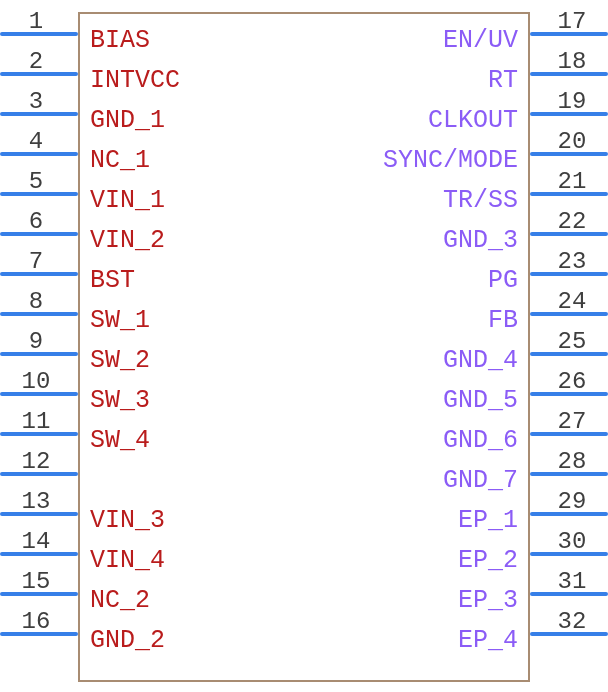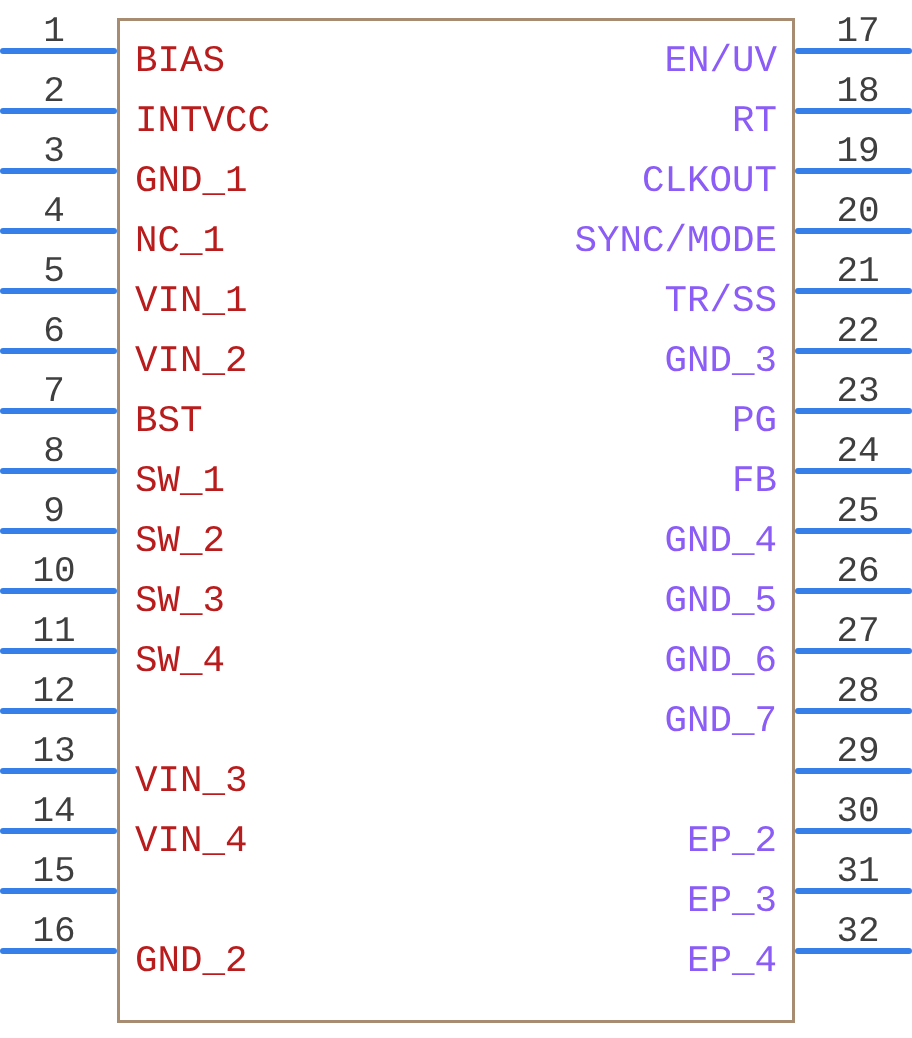--- a/index.html
+++ b/index.html
@@ -245,38 +245,40 @@
       <div class="row" style="top: 480px;">
         <div class="pin-left">
           <div class="pin-line left"></div>
           <div class="pin-num left">13</div>
         </div>
         <div class="signal-left">VIN_3</div>
         <div class="pin-right">
           <div class="pin-line right"></div>
           <div class="pin-num right">29</div>
         </div>
+        <div class="signal-right">EP_1</div>
       </div>
       <div class="row" style="top: 520px;">
         <div class="pin-left">
           <div class="pin-line left"></div>
           <div class="pin-num left">14</div>
         </div>
         <div class="signal-left">VIN_4</div>
         <div class="pin-right">
           <div class="pin-line right"></div>
           <div class="pin-num right">30</div>
         </div>
         <div class="signal-right">EP_2</div>
       </div>
       <div class="row" style="top: 560px;">
         <div class="pin-left">
           <div class="pin-line left"></div>
           <div class="pin-num left">15</div>
         </div>
+        <div class="signal-left">NC_2</div>
         <div class="pin-right">
           <div class="pin-line right"></div>
           <div class="pin-num right">31</div>
         </div>
         <div class="signal-right">EP_3</div>
       </div>
       <div class="row" style="top: 600px;">
         <div class="pin-left">
           <div class="pin-line left"></div>
           <div class="pin-num left">16</div>

